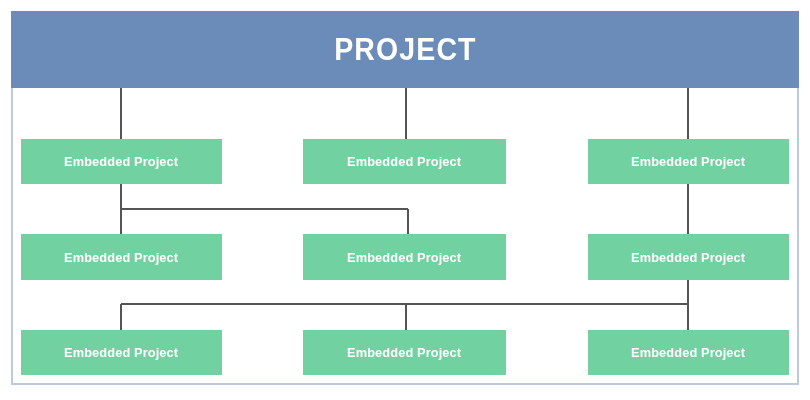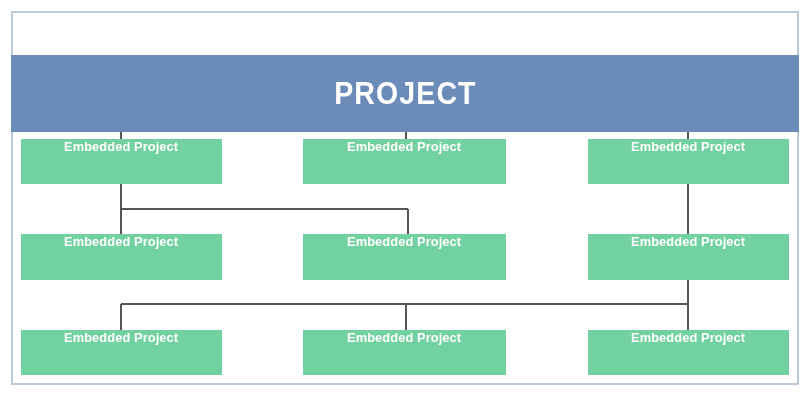--- a/index.html
+++ b/index.html
@@ -34,21 +34,20 @@
     position: absolute;
     left: 11px;
     top: 11px;
     width: 788px;
     height: 77px;
     background: #6b8cb8;
     display: flex;
     align-items: center;
     justify-content: center;
     box-sizing: border-box;
-    margin-top: 44px;
   }
   #header-title {
     color: #ffffff;
     font-size: 31px;
     font-weight: 600;
     letter-spacing: 1.2px;
     font-family: "Liberation Sans", "DejaVu Sans", sans-serif;
     transform: scaleX(0.92);
     transform-origin: center;
     line-height: 1;
@@ -59,21 +58,21 @@
     left: 0;
     top: 0;
     width: 810px;
     height: 400px;
   }
   
   .node {
     position: absolute;
     background: #72d1a0;
     display: flex;
-    align-items: flex-start;
+    align-items: center;
     justify-content: center;
     box-sizing: border-box;
   }
   .node-label {
     color: #ffffff;
     font-size: 13.5px;
     font-weight: bold;
     letter-spacing: 0.1px;
     font-family: "Liberation Sans", "DejaVu Sans", sans-serif;
     white-space: nowrap;

